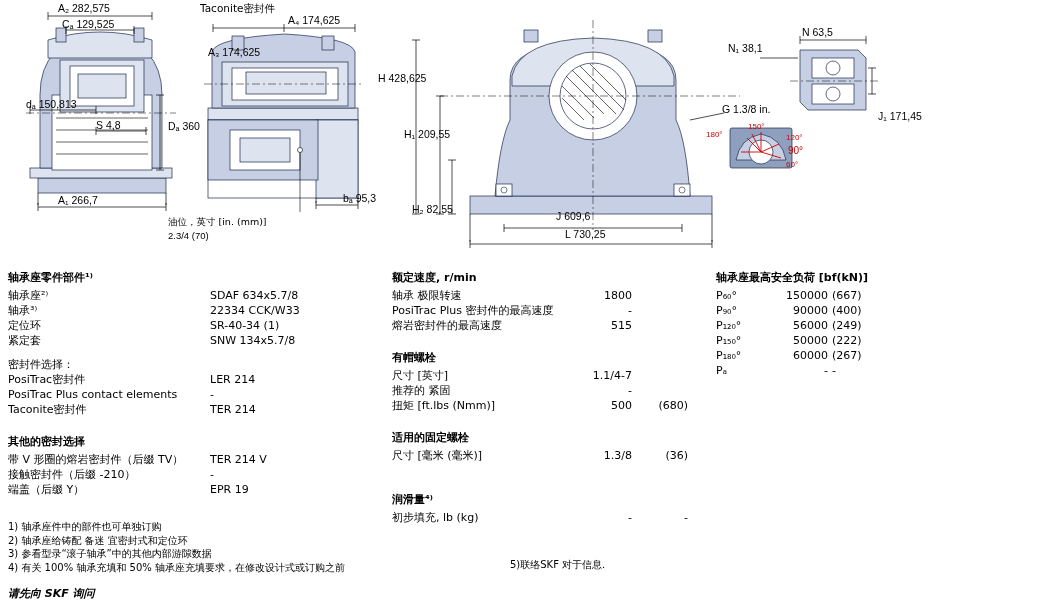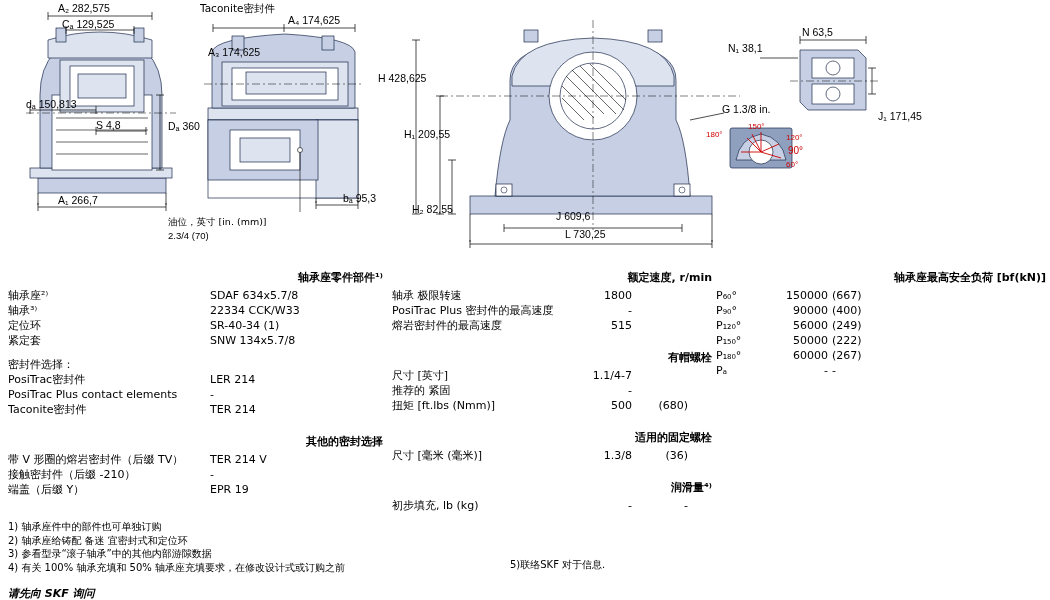--- a/index.html
+++ b/index.html
@@ -27,21 +27,20 @@
   .col { position:absolute; top:0; }
   .col.c1 { left:8px;  width:375px; }
   .col.c2 { left:392px; width:320px; }
   .col.c3 { left:716px; width:330px; }
 
   .secthead {
     font-weight:bold;
     font-family:"DejaVu Sans", sans-serif;
     font-size:11px;
     margin-bottom:3px;
-    text-align:right;
   }
   .row { position:relative; height:15px; line-height:15px; font-family:"DejaVu Sans", sans-serif; font-size:11px;}
   .row .nm { position:absolute; left:0; white-space:nowrap; }
   .row .v1 { position:absolute; white-space:nowrap; }
   .row .v2 { position:absolute; white-space:nowrap; }
   .gap { height:9px; }
 
   
   .c1 .v1 { left:202px; }
   .c2 .nm  { left:0; }
@@ -380,21 +379,21 @@
 
     <div class="gap"></div>
     <div class="secthead" style="margin-top:8px;">适用的固定螺栓</div>
     <div class="row">
       <span class="nm">尺寸 [毫米 (毫米)]</span>
       <span class="v1">1.3/8</span>
       <span class="v2">(36)</span>
     </div>
 
     <div class="gap"></div>
-    <div class="secthead" style="margin-top:8px;">润滑量⁴⁾</div>
+    <div class="secthead" style="margin-top:20px;">润滑量⁴⁾</div>
     <div class="row">
       <span class="nm">初步填充, lb (kg)</span>
       <span class="v1">-</span>
       <span class="v2">-</span>
     </div>
   </div>
 
   <div class="col c3">
     <div class="secthead">轴承座最高安全负荷 [bf(kN)]</div>
     <div class="row">

